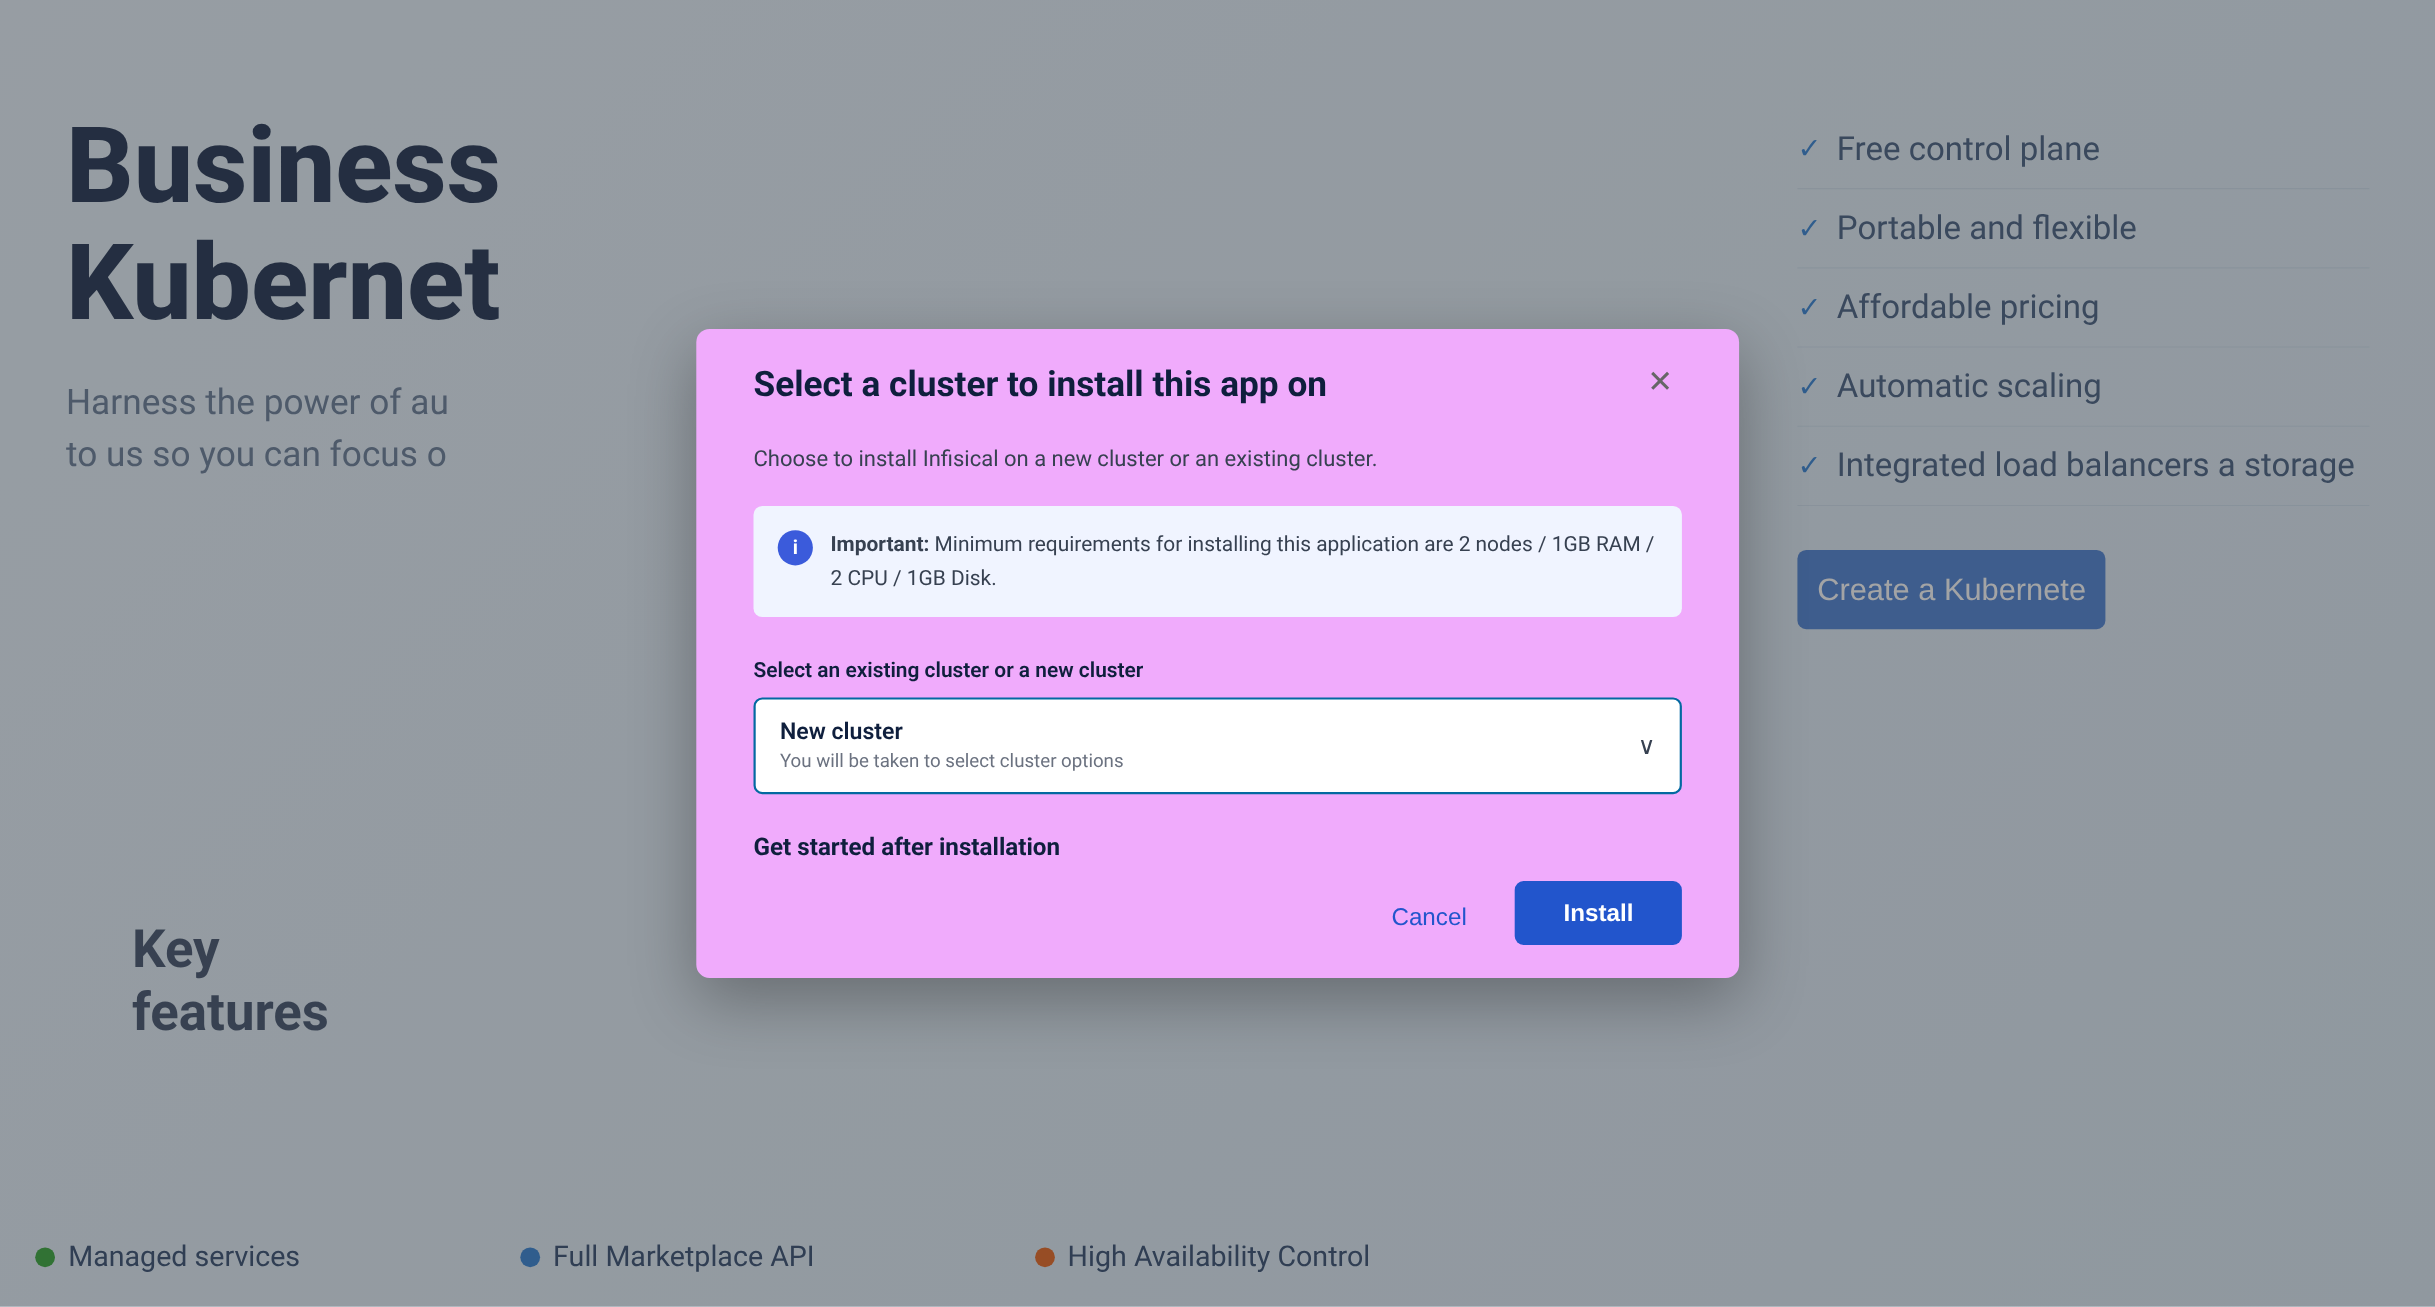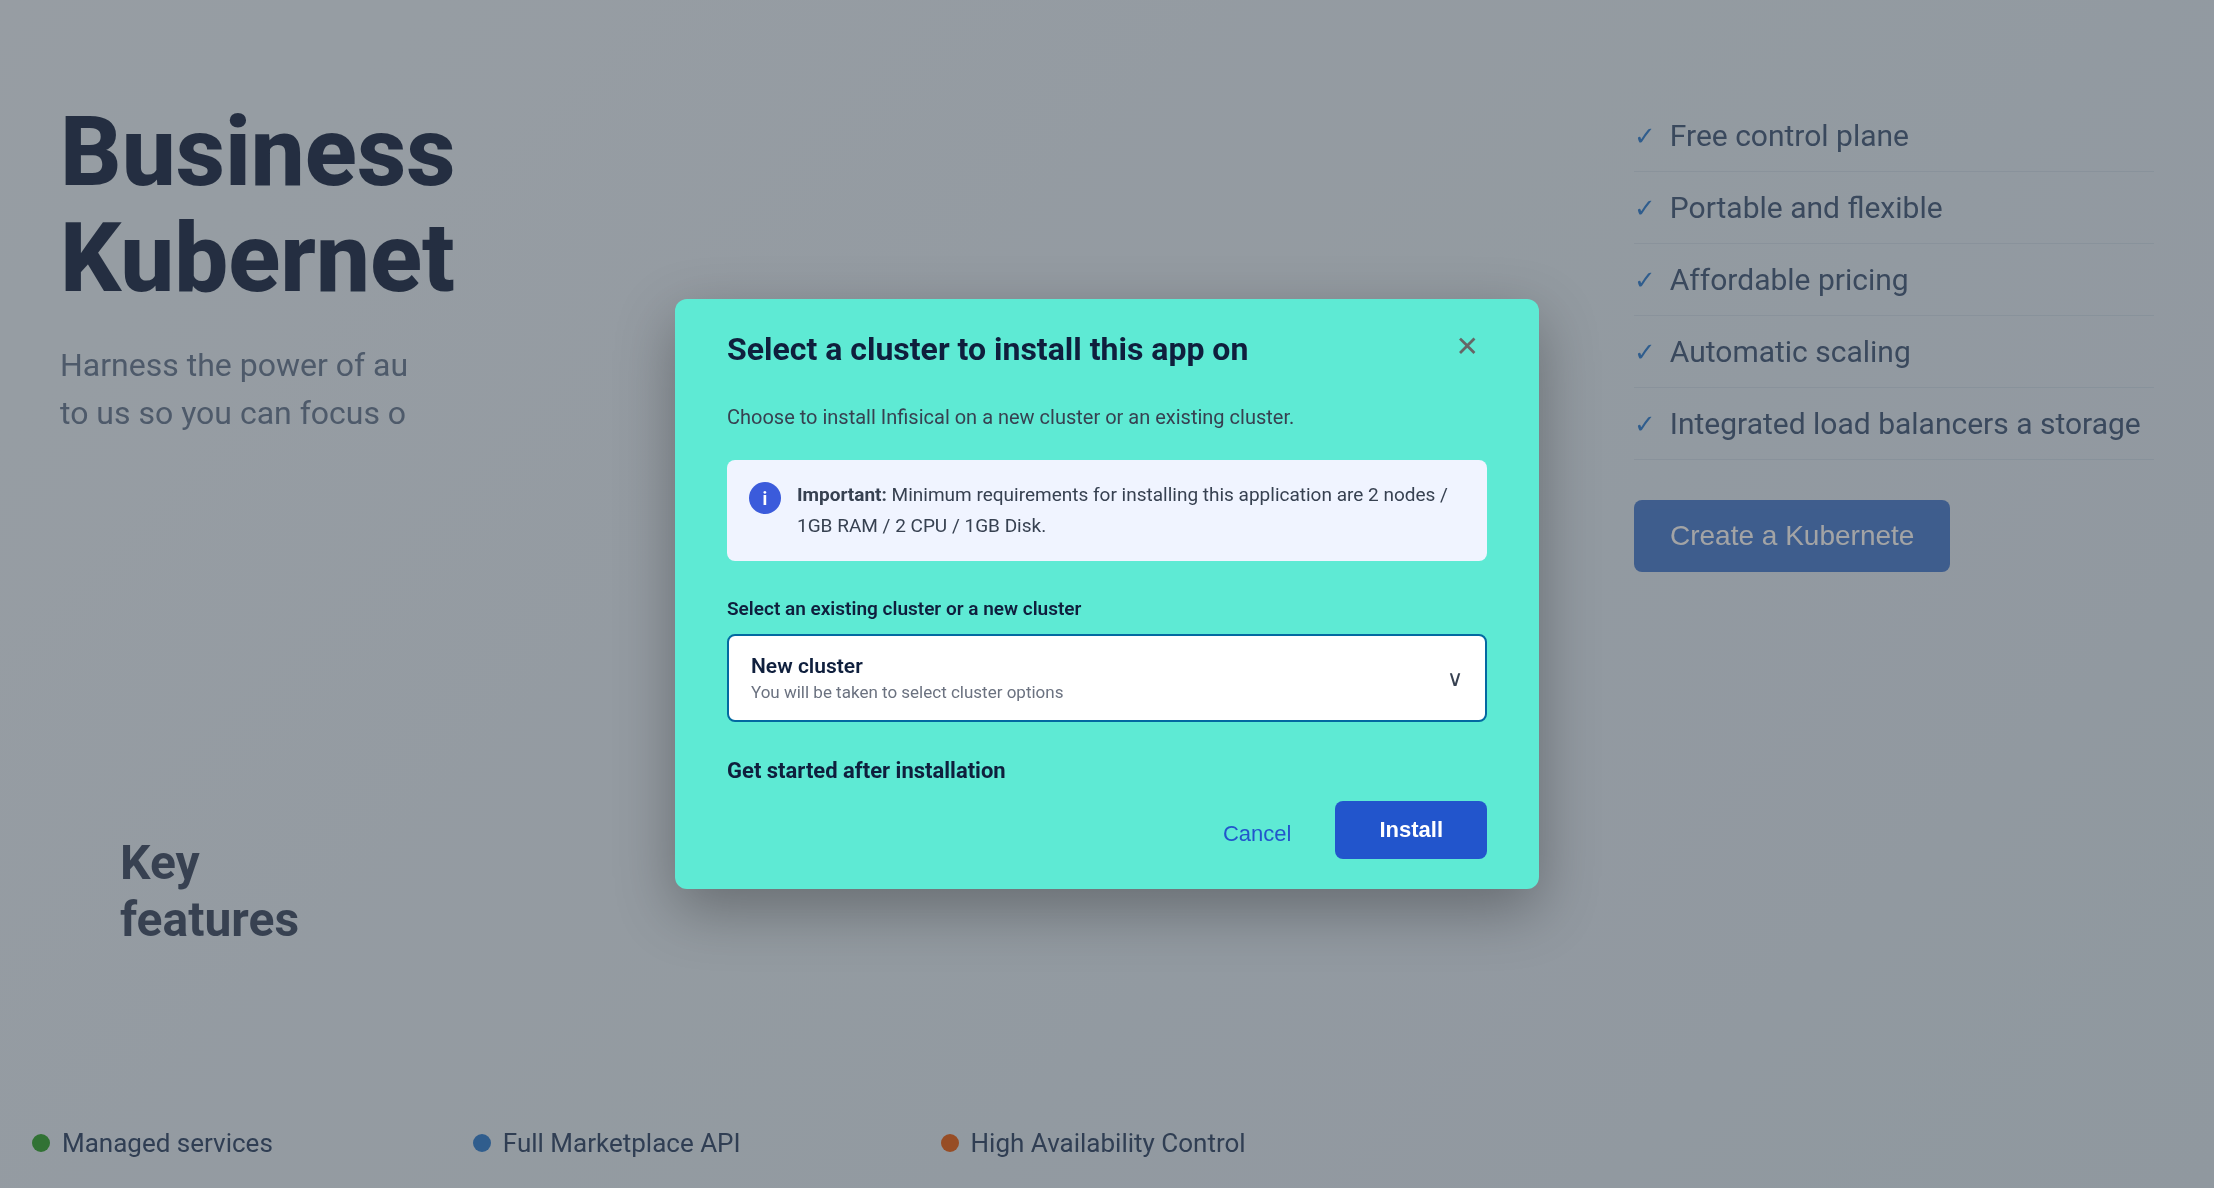--- a/index.html
+++ b/index.html
@@ -66,21 +66,21 @@
 
     .bg-feature-list li .check {
       color: #4a90d9;
       font-size: 26px;
     }
 
     .bg-create-btn {
       background: #4a7fd4;
       color: white;
       font-size: 28px;
-      padding: 20px 36px;
+      padding: 20px 18px;
       border-radius: 8px;
       border: none;
       cursor: pointer;
       opacity: 0.85;
     }
 
     .bg-key-features {
       position: absolute;
       bottom: 80px;
       left: 60px;
@@ -120,23 +120,23 @@
       position: absolute;
       inset: 0;
       background: rgba(0,0,0,0.35);
       display: flex;
       align-items: center;
       justify-content: center;
     }
 
     
     .modal {
-      background: #5eead4;
+      background: #f0abfc;
       border-radius: 12px;
-      width: 864px;
+      width: 948px;
       padding: 30px 52px;
       position: relative;
       box-shadow: 0 20px 60px rgba(0,0,0,0.3);
     }
 
     .modal-header {
       display: flex;
       justify-content: space-between;
       align-items: flex-start;
       margin-bottom: 32px;

